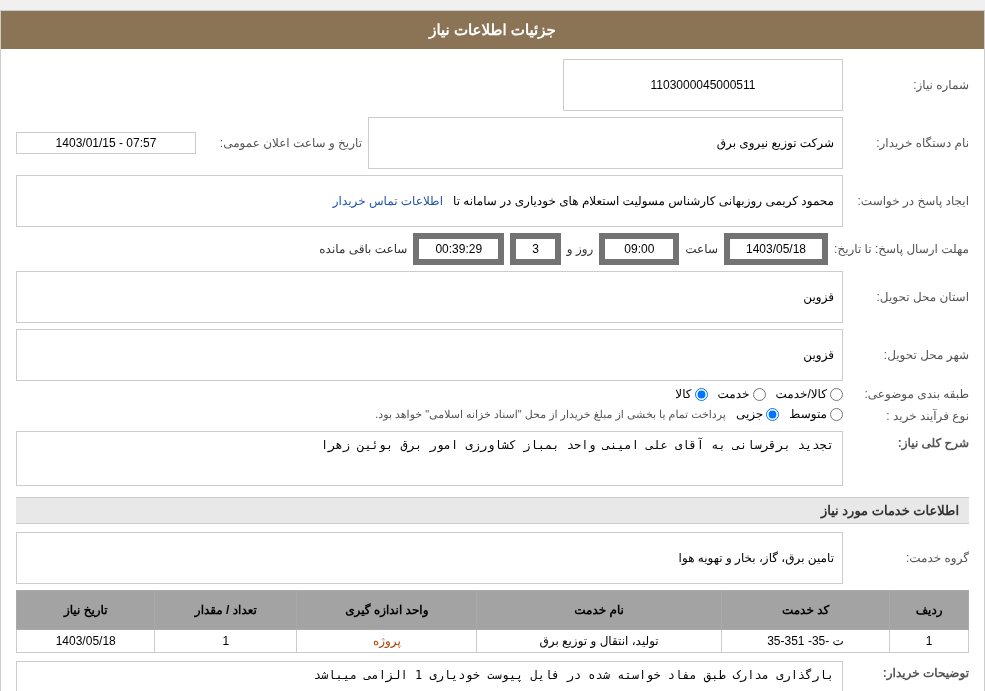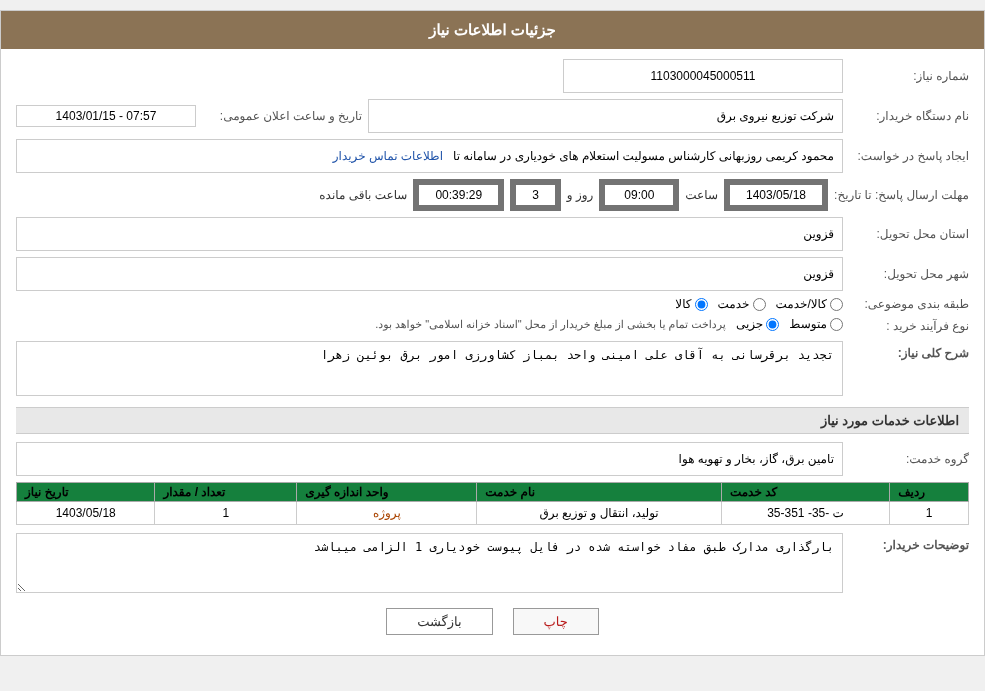--- a/index.html
+++ b/index.html
@@ -34,21 +34,21 @@
     }
     .label-col {
       color: #555;
       white-space: nowrap;
       min-width: 120px;
       text-align: right;
       font-size: 12px;
     }
     .value-box {
       border: 1px solid #ccc;
-      padding: 9px 8px;
+      padding: 18px 8px;
       min-height: 22px;
       background: #fff;
       flex: 1;
       font-size: 12px;
       text-align: right;
     }
     .value-box-narrow {
       border: 1px solid #ccc;
       padding: 3px 8px;
       min-height: 22px;
@@ -113,25 +113,25 @@
       text-align: right;
       width: 100%;
       resize: none;
     }
     .table-section {
       width: 100%;
       border-collapse: collapse;
       margin-top: 4px;
     }
     .table-section th {
-      background: #15803d;
+      background: #a3a3a3;
       border: 1px solid #aaa;
-      padding: 2px 8px;
-      font-size: 12px;
-      text-align: left;
+      padding: 12px 8px;
+      font-size: 12px;
+      text-align: center;
     }
     .table-section td {
       border: 1px solid #ccc;
       padding: 4px 8px;
       font-size: 12px;
       text-align: center;
       background: #fff;
     }
     .td-colored {
       color: #aa4400;

